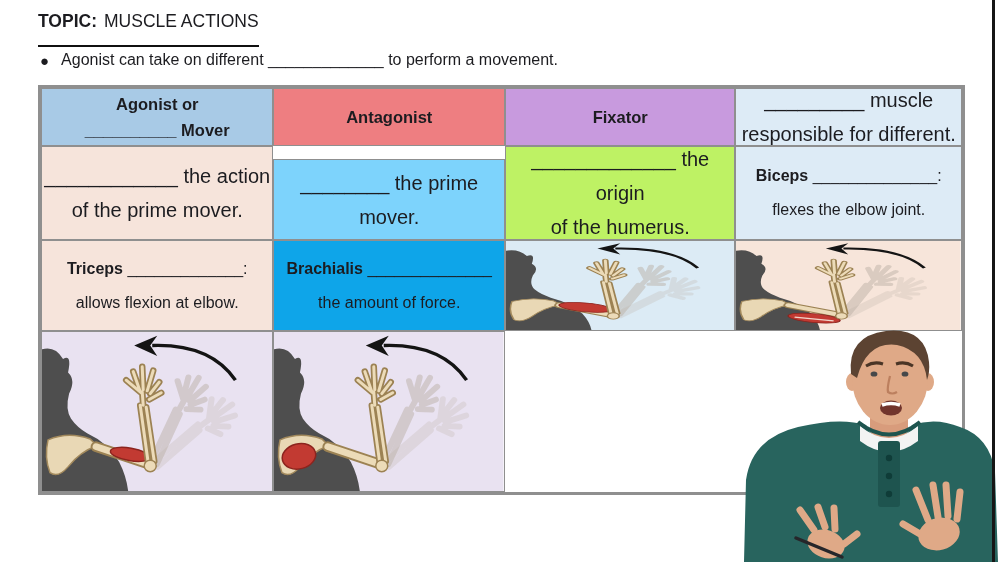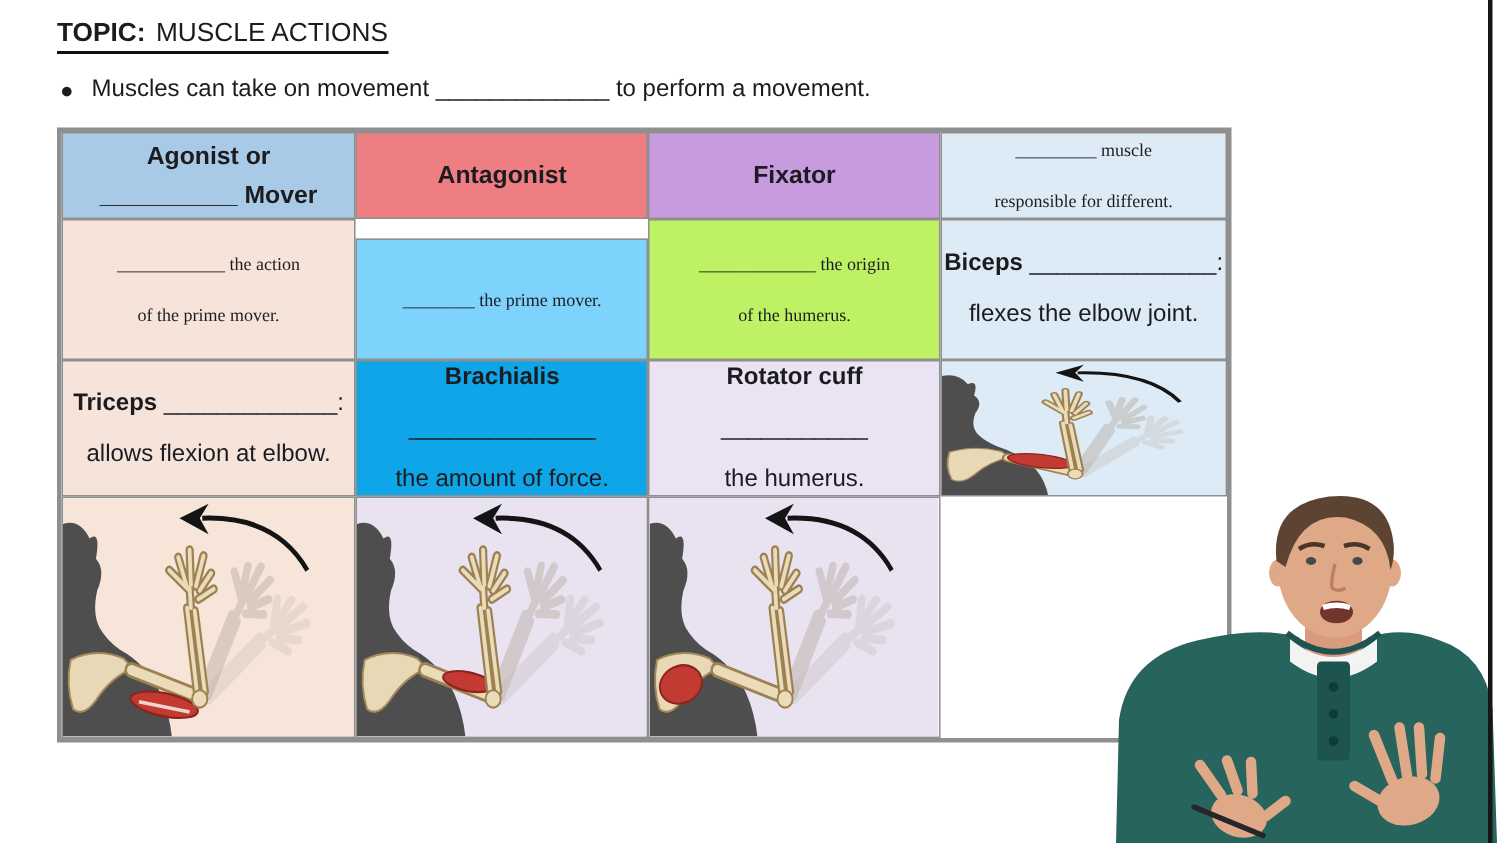--- a/index.html
+++ b/index.html
@@ -2,35 +2,35 @@
 <html><head>
 <meta charset="utf-8">
 <style>
   * { margin:0; padding:0; box-sizing:border-box; }
   html,body { width:1000px; height:562px; }
   body {
     position:relative; overflow:hidden; background:#ffffff;
     font-family:"Liberation Sans", sans-serif; color:#1c1c20;
   }
   .title-line { position:absolute; left:38px; top:11px; font-size:17.5px;
-    border-bottom:2px solid #101010; padding-bottom:2px; }
+    border-bottom:2px solid #101010; padding-bottom:13px; }
   .title-line .bold { font-weight:bold; }
   .title-line .rest { margin-left:7px; }
   .bullet-line { position:absolute; left:40px; top:51px; font-size:16px; display:flex; align-items:center; }
   .bullet-dot { font-size:15px; margin-right:12px; }
   .muscle-table {
-    position:absolute; left:38px; top:85px; width:783px; height:410px;
+    position:absolute; left:38px; top:85px; width:927px; height:410px;
     border:3px solid #8f8f8f; display:grid;
     grid-template-columns:234fr 233fr 232fr 228fr;
     grid-template-rows:58px 94px 91px auto;
   }
   .cell { border:1px solid #8f8f8f; display:flex; flex-direction:column;
     align-items:center; justify-content:center; text-align:center; overflow:hidden; }
   .header-cell { font-weight:bold; font-size:16.5px; line-height:26px; }
-  .def-cell { font-size:12px; line-height:34px;font-family:Liberation Serif, serif; }
+  .def-cell { font-size:20px; line-height:34px; }
   .ex-cell { font-size:16px; line-height:34px; }
   .ex-cell .term { font-weight:bold; }
   .img-cell { padding:0; }
   .img-cell svg { display:block; width:100%; height:100%; }
   .muscle { fill:#c23a32; stroke:#8c241e; stroke-width:1.5; }
   .presenter { position:absolute; left:740px; top:322px; width:260px; height:240px; }
   .presenter svg { display:block; width:100%; height:100%; }
   .edge-line { position:absolute; left:992px; top:0; width:3px; height:562px; background:#161616; }
 </style>
 </head>
@@ -56,21 +56,21 @@
     </g>
   </defs>
 </svg>
 
 <div class="title-line">
   <span class="bold">TOPIC:</span><span class="rest">MUSCLE ACTIONS</span>
 </div>
 
 <div class="bullet-line">
   <span class="bullet-dot">●</span>
-  <span>Muscles can take on movement _____________ to perform a movement.</span>
+  <span>Agonist can take on different _____________ to perform a movement.</span>
 </div>
 
 <div class="muscle-table">
 
   <div class="cell header-cell" style="background-color: rgb(168, 202, 230);">
     <div>Agonist or</div>
     <div>__________ Mover</div>
   </div>
   <div class="cell header-cell" style="background-color: rgb(238, 126, 129);">
     <div>Antagonist</div>
@@ -102,24 +102,20 @@
     <div><span class="term">Biceps</span><span> ______________:</span></div>
     <div>flexes the elbow joint.</div>
   </div>
   <div class="cell ex-cell" style="background-color: rgb(246, 228, 219);">
     <div><span class="term">Triceps</span><span> _____________:</span></div>
     <div>allows flexion at elbow.</div>
   </div>
   <div class="cell ex-cell" style="background-color: #0ea5e9;">
     <div><span class="term">Brachialis</span><span> ______________</span></div>
     <div>the amount of force.</div>
-  </div>
-  <div class="cell ex-cell" style="background-color: rgb(234, 227, 243);">
-    <div><span class="term">Rotator cuff</span><span> ___________</span></div>
-    <div>the humerus.</div>
   </div>
 
   <div class="cell img-cell">
     <svg viewBox="0 0 230 165" preserveAspectRatio="none">
       <rect width="230" height="165" style="fill: rgb(220, 235, 245);"></rect>
       <use href="#arm-pre"></use>
       <ellipse class="muscle" cx="80" cy="123" rx="27" ry="8" transform="rotate(10 80 123)"></ellipse>
       <use href="#arm-post"></use>
     </svg>
   </div>

